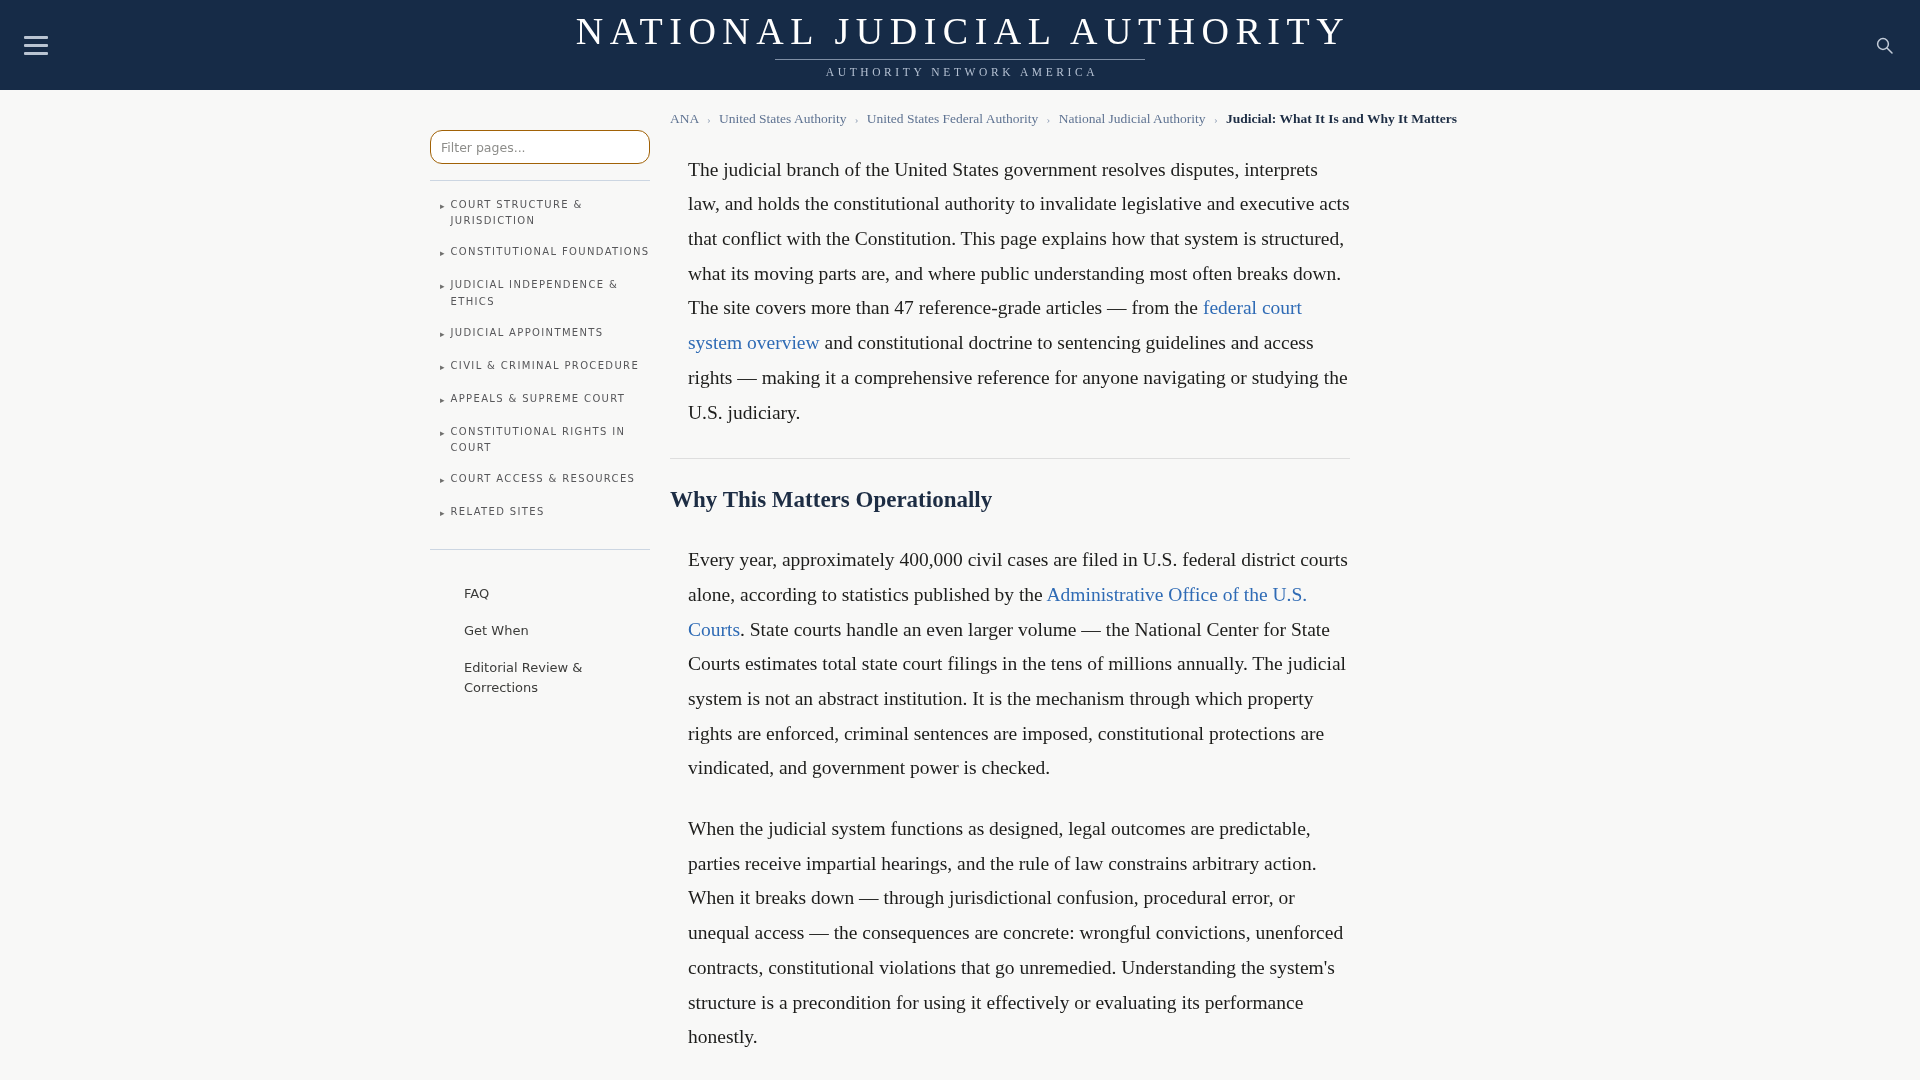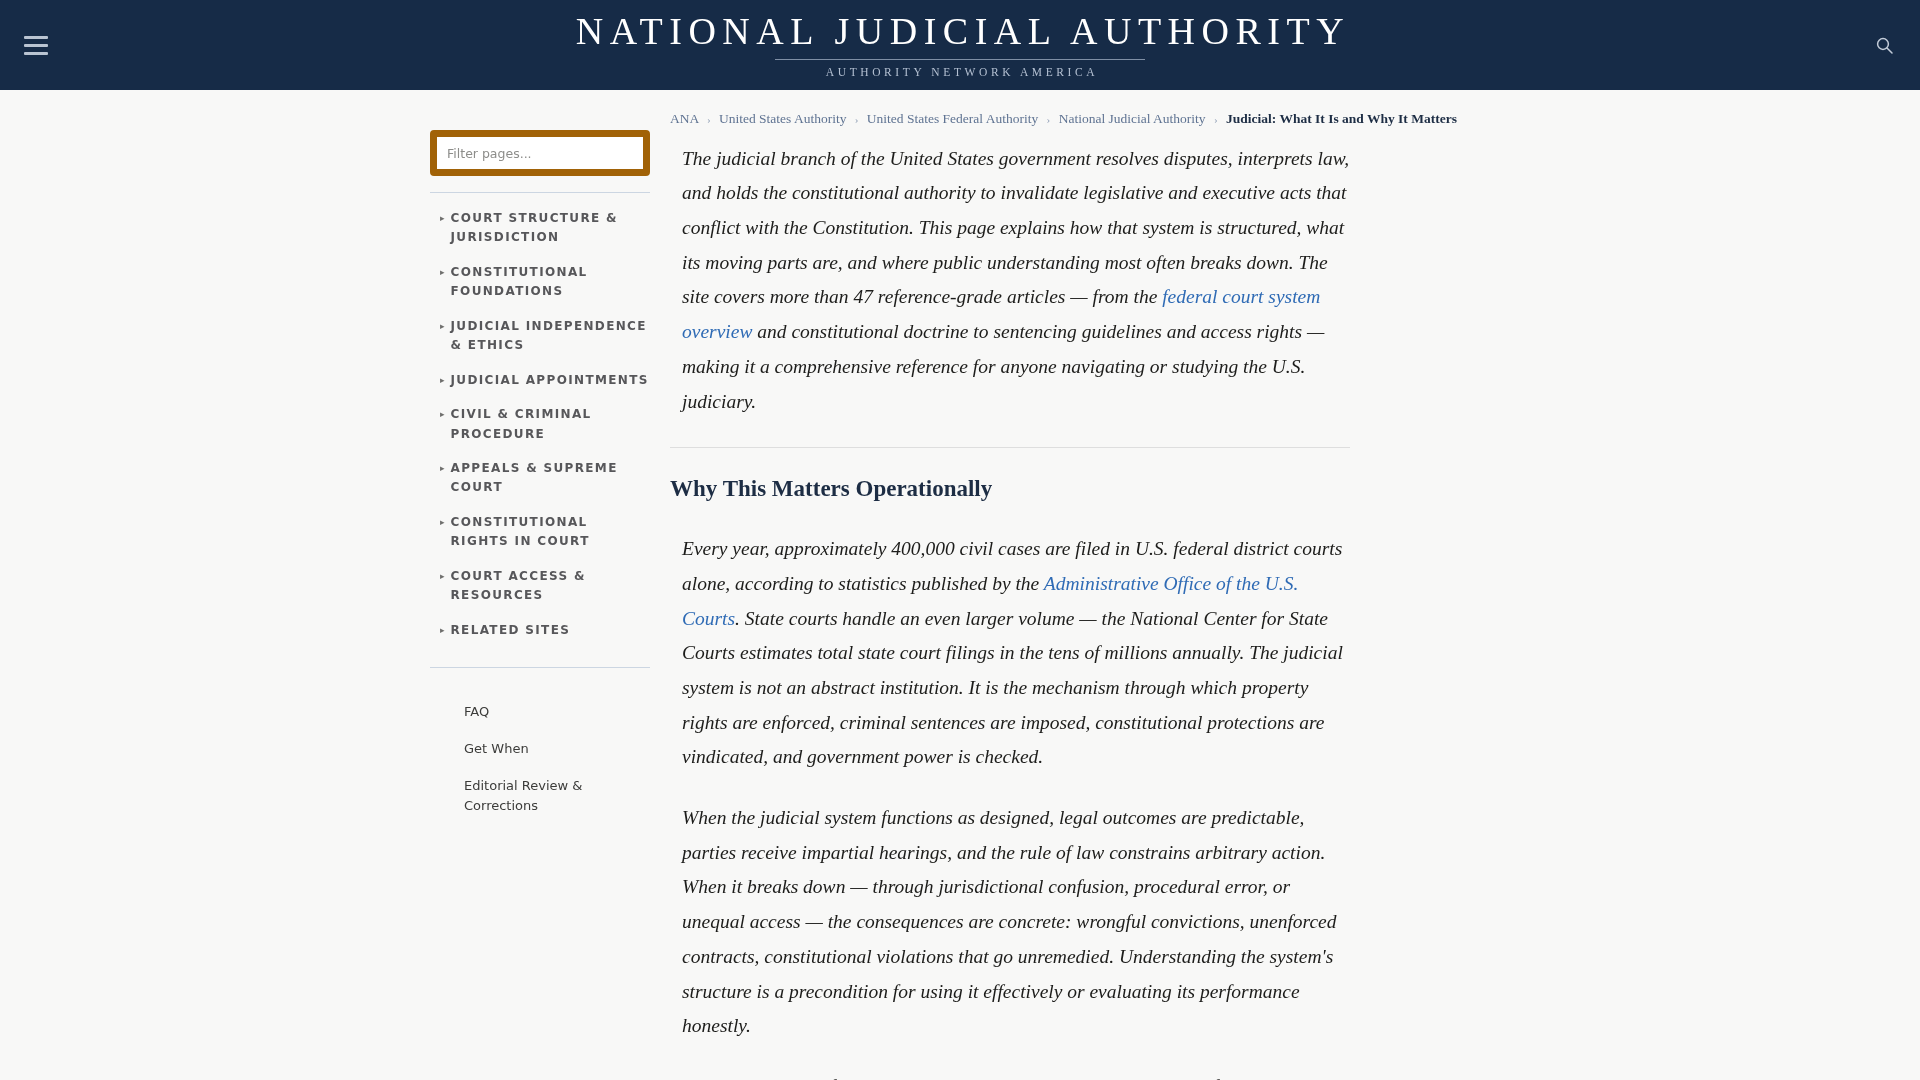--- a/index.html
+++ b/index.html
@@ -113,22 +113,22 @@
   .content-col {
     flex: 1 1 auto;
     padding-right: 80px;
     max-width: 760px;
   }
 
   
   .filter-input {
     width: 220px;
     height: 28px;
-    border: 7px solid #a16207;
-    border-radius: 4px;
+    border: 1px solid #a16207;
+    border-radius: 12px;
     background: #ffffff;
     font-family: "DejaVu Sans", "Liberation Sans", sans-serif;
     font-size: 12.5px;
     color: #4a4a48;
     padding: 16px 10px;
     outline: none;
   }
   .filter-input::placeholder { color: #8d8d8a; }
 
   .back-link {
@@ -160,22 +160,22 @@
     cursor: pointer;
   }
   .nav-caret {
     flex: 0 0 auto;
     color: #6f6f6d;
     font-size: 9px;
     line-height: 18px;
   }
   .nav-label {
     font-family: "DejaVu Sans", "Liberation Sans", sans-serif;
-    font-size: 12px;
-    font-weight: bold;
+    font-size: 10px;
+    font-weight: normal;
     letter-spacing: 1.35px;
     text-transform: uppercase;
     color: #57575a;
     line-height: 1.62;
   }
   .sidebar-footer-divider {
     height: 1px;
     background: #ccd6e2;
     margin: 12px 0 0 0;
   }
@@ -192,43 +192,42 @@
     color: #3c3c3a;
     text-decoration: none;
     cursor: pointer;
   }
 
   
   .breadcrumb {
     font-size: 13.5px;
     color: #5f7392;
     line-height: 1.6;
-    margin-bottom: 12px;
+    margin-bottom: 23px;
     white-space: nowrap;
   }
   .breadcrumb a {
     color: #5f7392;
     text-decoration: none;
     cursor: pointer;
   }
   .breadcrumb .sep {
     color: #97a5ba;
     padding: 0 5px;
     font-size: 11px;
   }
   .breadcrumb .current {
     color: #1d2d44;
     font-weight: bold;
   }
   .body-text {
     font-size: 19.5px;
     line-height: 1.78;
     color: #1d1d1b;
-    margin: 0 0 26px 12px;
-    font-style: italic;
+    margin: 0 0 26px 18px;
   }
   .body-text a, .inline-link {
     color: #2f6bb5;
     text-decoration: none;
     cursor: pointer;
   }
   .section-rule {
     height: 1px;
     background: #dedede;
     margin: 28px 0 26px 0;

